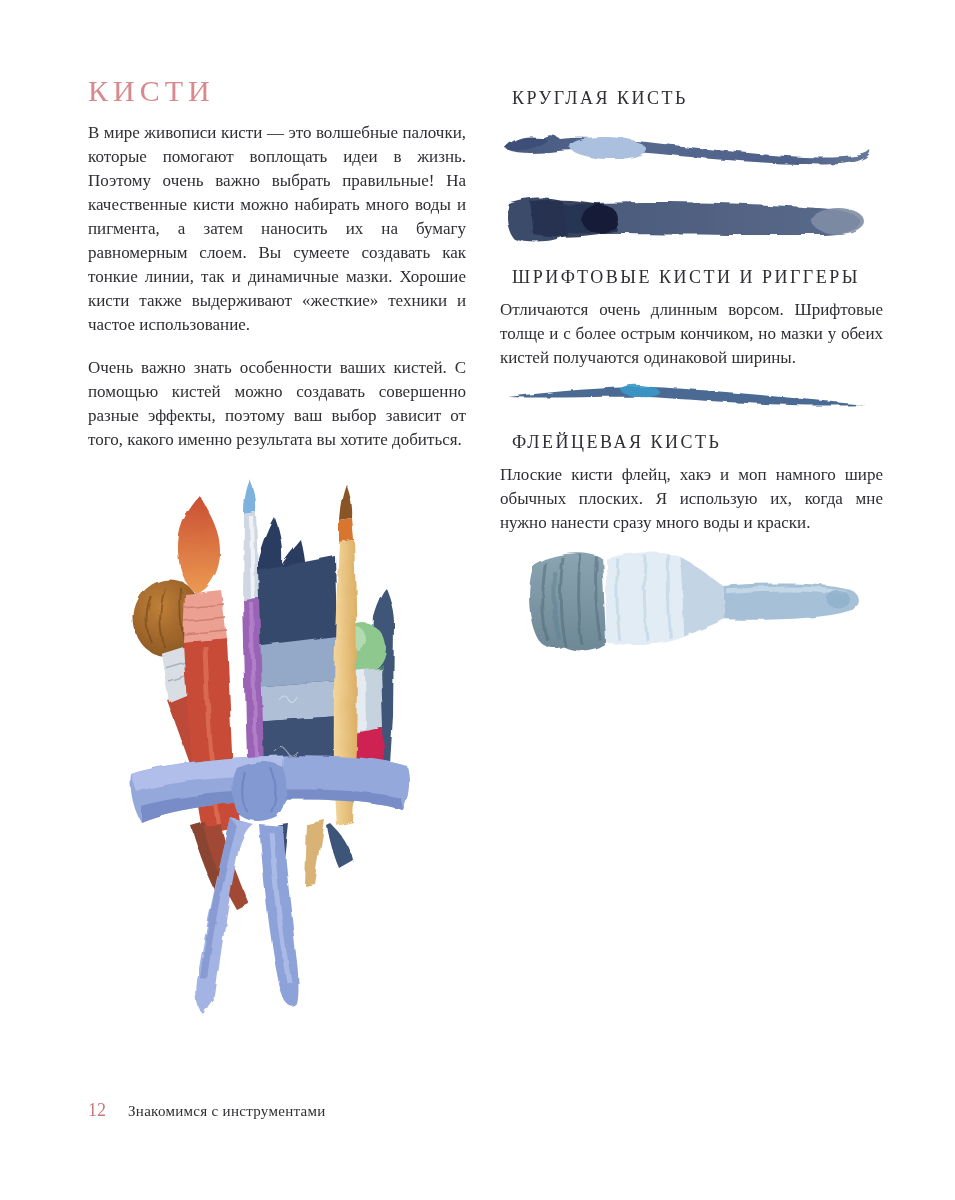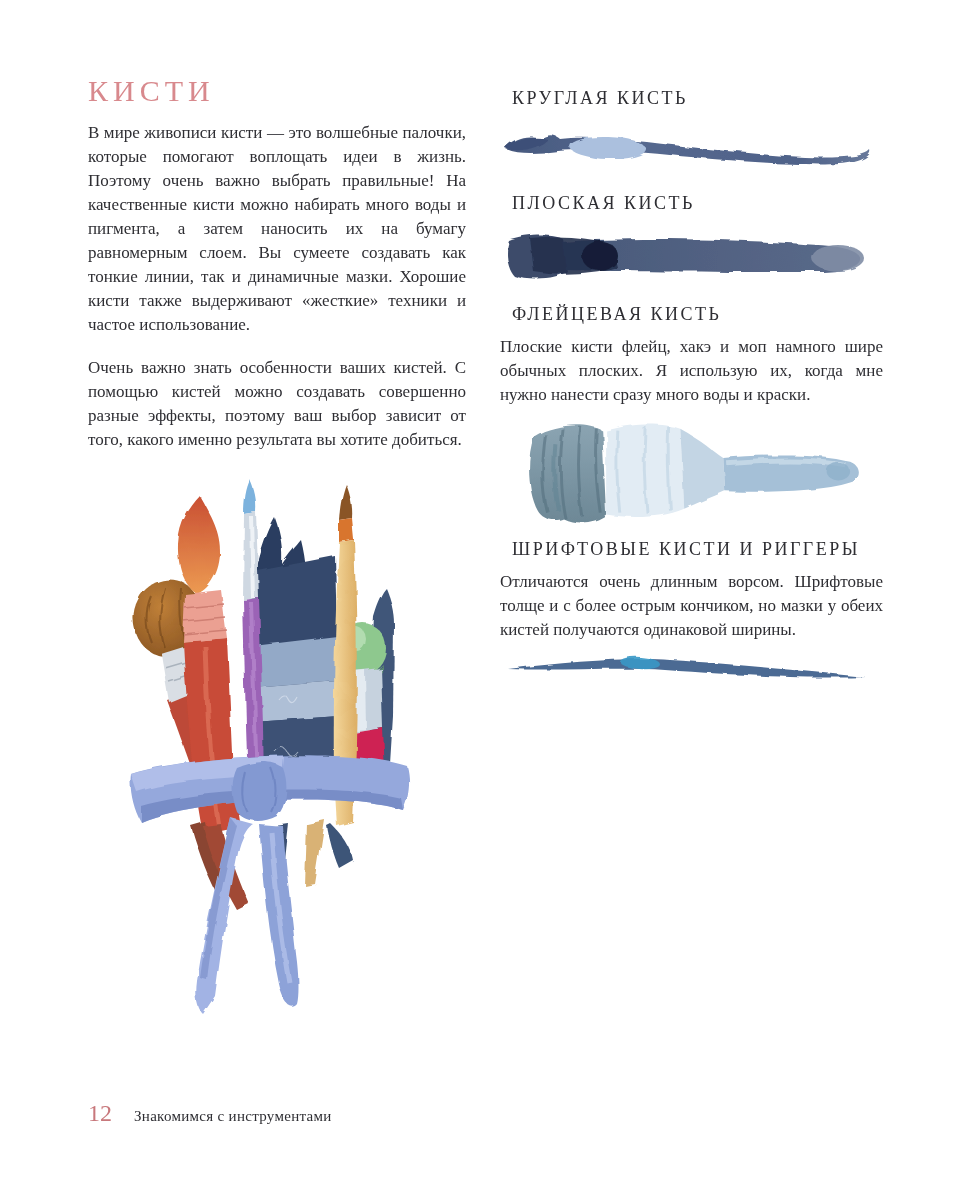--- a/index.html
+++ b/index.html
@@ -24,21 +24,21 @@
   .section-heading {
     font-size:18px; line-height:24px; font-weight:normal; letter-spacing:2.5px;
     color:#2e2e33; margin:0 0 9px 12px;
   }
   .section .body-par { margin:0; }
   .stroke-wrap { margin:13px 0 16px 0; line-height:0; }
   .stroke-wrap.rigger { margin:10px 0 18px 0; }
   .stroke-wrap.wash { margin:8px 0 0 16px; }
   
   .footer { position:absolute; left:88px; top:1100px; display:flex; align-items:baseline; }
-  .page-number { font-size:24px; color:#c8787c; }
+  .page-number { font-size:18px; color:#c8787c; }
   .footer-label { font-size:15px; color:#2e2e33; margin-left:22px; letter-spacing:0.3px; }
 </style>
 </head>
 <body>
 
 <div class="page">
 
   <div class="left-col">
     <h1 class="page-title">КИСТИ</h1>
     <p class="body-par">В мире живописи кисти — это волшебные палочки, которые помогают воплощать идеи в жизнь. Поэтому очень важно выбрать правильные! На качественные кисти можно набирать много воды и пигмента, а затем наносить их на бумагу равномерным слоем. Вы сумеете создавать как тонкие линии, так и динамичные мазки. Хорошие кисти также выдерживают «жесткие» техники и частое использование.</p>
@@ -160,39 +160,57 @@
           <g filter="url(#rough1)">
             <path d="M6,26 C14,16 28,12 40,16 C48,10 56,12 60,16 C90,12 140,18 190,24 C250,31 310,36 345,34 C360,33 368,30 370,27 C372,32 362,40 340,41 C300,43 230,38 170,32 C120,27 80,26 58,28 C40,30 20,32 6,26 Z" fill="url(#g1)"></path>
             <path d="M6,26 C12,18 30,12 48,16 C40,24 24,30 6,26 Z" fill="#3e5078"></path>
             <ellipse cx="108" cy="25" rx="38" ry="11" fill="#abc0de" transform="rotate(2 108 25)"></ellipse>
           </g>
         </svg>
       </div>
     </div>
 
     <div class="section">
-      <h2 class="section-heading">ПЛОСКАЯ КИСТЬ</h2>
       <div class="stroke-wrap">
         <svg width="375" height="58" viewBox="0 0 375 58">
           <defs>
             <filter id="rough2" x="-10%" y="-20%" width="120%" height="140%">
               <feTurbulence type="fractalNoise" baseFrequency="0.05" numOctaves="2" seed="11" result="n"></feTurbulence>
               <feDisplacementMap in="SourceGraphic" in2="n" scale="6"></feDisplacementMap>
             </filter>
             <linearGradient id="g2" x1="0" y1="0" x2="1" y2="0">
               <stop offset="0" stop-color="#49597a"></stop>
                 <stop offset="1" stop-color="#5a6a8a"></stop>
             </linearGradient>
           </defs>
           <g filter="url(#rough2)">
             <path d="M8,12 C30,4 55,6 62,10 L68,44 C60,52 30,54 14,48 C6,40 4,22 8,12 Z" fill="#3c4c6b"></path>
             <path d="M62,14 C140,8 260,12 330,18 C350,20 362,26 360,32 C358,40 340,44 320,44 C240,44 140,44 66,42 Z" fill="url(#g2)"></path>
             <path d="M30,10 C60,6 90,10 112,16 L118,40 C90,48 55,48 34,44 Z" fill="#25304e" opacity="0.9"></path>
             <ellipse cx="100" cy="28" rx="18" ry="15" fill="#161f38"></ellipse>
             <ellipse cx="338" cy="30" rx="26" ry="13" fill="#7f8da5" opacity="0.9"></ellipse>
+          </g>
+        </svg>
+      </div>
+    </div>
+
+    <div class="section">
+      <h2 class="section-heading">ШРИФТОВЫЕ КИСТИ И РИГГЕРЫ</h2>
+      <p class="body-par">Отличаются очень длинным ворсом. Шрифтовые толще и с более острым кончиком, но мазки у обеих кистей получаются одинаковой ширины.</p>
+      <div class="stroke-wrap rigger">
+        <svg width="375" height="32" viewBox="0 0 375 32">
+          <defs>
+            <filter id="rough3" x="-10%" y="-40%" width="120%" height="180%">
+              <feTurbulence type="fractalNoise" baseFrequency="0.07" numOctaves="2" seed="5" result="n"></feTurbulence>
+              <feDisplacementMap in="SourceGraphic" in2="n" scale="4"></feDisplacementMap>
+            </filter>
+          </defs>
+          <g filter="url(#rough3)">
+            <path d="M8,17 C70,10 130,5 170,8 C250,13 320,21 366,25 C320,27 250,24 165,18 C120,15 60,19 8,17 Z" fill="#4b6a93"></path>
+            <ellipse cx="140" cy="11" rx="20" ry="6" fill="#3898c6" opacity="0.9" transform="rotate(4 140 11)"></ellipse>
           </g>
         </svg>
       </div>
     </div>
 
     <div class="section">
       <h2 class="section-heading">ФЛЕЙЦЕВАЯ КИСТЬ</h2>
       <p class="body-par">Плоские кисти флейц, хакэ и моп намного шире обычных плоских. Я использую их, когда мне нужно нанести сразу много воды и краски.</p>
       <div class="stroke-wrap wash">
         <svg width="352" height="122" viewBox="0 0 360 125">
@@ -214,39 +232,20 @@
             <path d="M104,16 C102,46 103,74 106,100 M132,12 C130,44 131,72 134,100 M156,12 C155,42 156,70 158,98" stroke="#c6d8e6" stroke-width="3" fill="none" opacity="0.8"></path>
             <path d="M168,14 C190,26 200,36 212,44 L214,78 C200,84 185,90 172,96 Z" fill="#c3d5e4"></path>
             <path d="M212,44 C262,40 312,40 342,48 C352,52 354,62 346,68 C320,78 262,80 214,78 Z" fill="#a5c0d7"></path>
             <path d="M216,50 C266,46 310,46 338,52" stroke="#cadcea" stroke-width="5" fill="none" opacity="0.8"></path>
             <ellipse cx="330" cy="58" rx="12" ry="9" fill="#8fb0ca" opacity="0.8"></ellipse>
           </g>
         </svg>
       </div>
     </div>
 
-    <div class="section">
-      <h2 class="section-heading">ШРИФТОВЫЕ КИСТИ И РИГГЕРЫ</h2>
-      <p class="body-par">Отличаются очень длинным ворсом. Шрифтовые толще и с более острым кончиком, но мазки у обеих кистей получаются одинаковой ширины.</p>
-      <div class="stroke-wrap rigger">
-        <svg width="375" height="32" viewBox="0 0 375 32">
-          <defs>
-            <filter id="rough3" x="-10%" y="-40%" width="120%" height="180%">
-              <feTurbulence type="fractalNoise" baseFrequency="0.07" numOctaves="2" seed="5" result="n"></feTurbulence>
-              <feDisplacementMap in="SourceGraphic" in2="n" scale="4"></feDisplacementMap>
-            </filter>
-          </defs>
-          <g filter="url(#rough3)">
-            <path d="M8,17 C70,10 130,5 170,8 C250,13 320,21 366,25 C320,27 250,24 165,18 C120,15 60,19 8,17 Z" fill="#4b6a93"></path>
-            <ellipse cx="140" cy="11" rx="20" ry="6" fill="#3898c6" opacity="0.9" transform="rotate(4 140 11)"></ellipse>
-          </g>
-        </svg>
-      </div>
-    </div>
-
   </div>
 
   <div class="footer">
     <span class="page-number">12</span>
     <span class="footer-label">Знакомимся с инструментами</span>
   </div>
 
 </div>
 
 </body></html>

